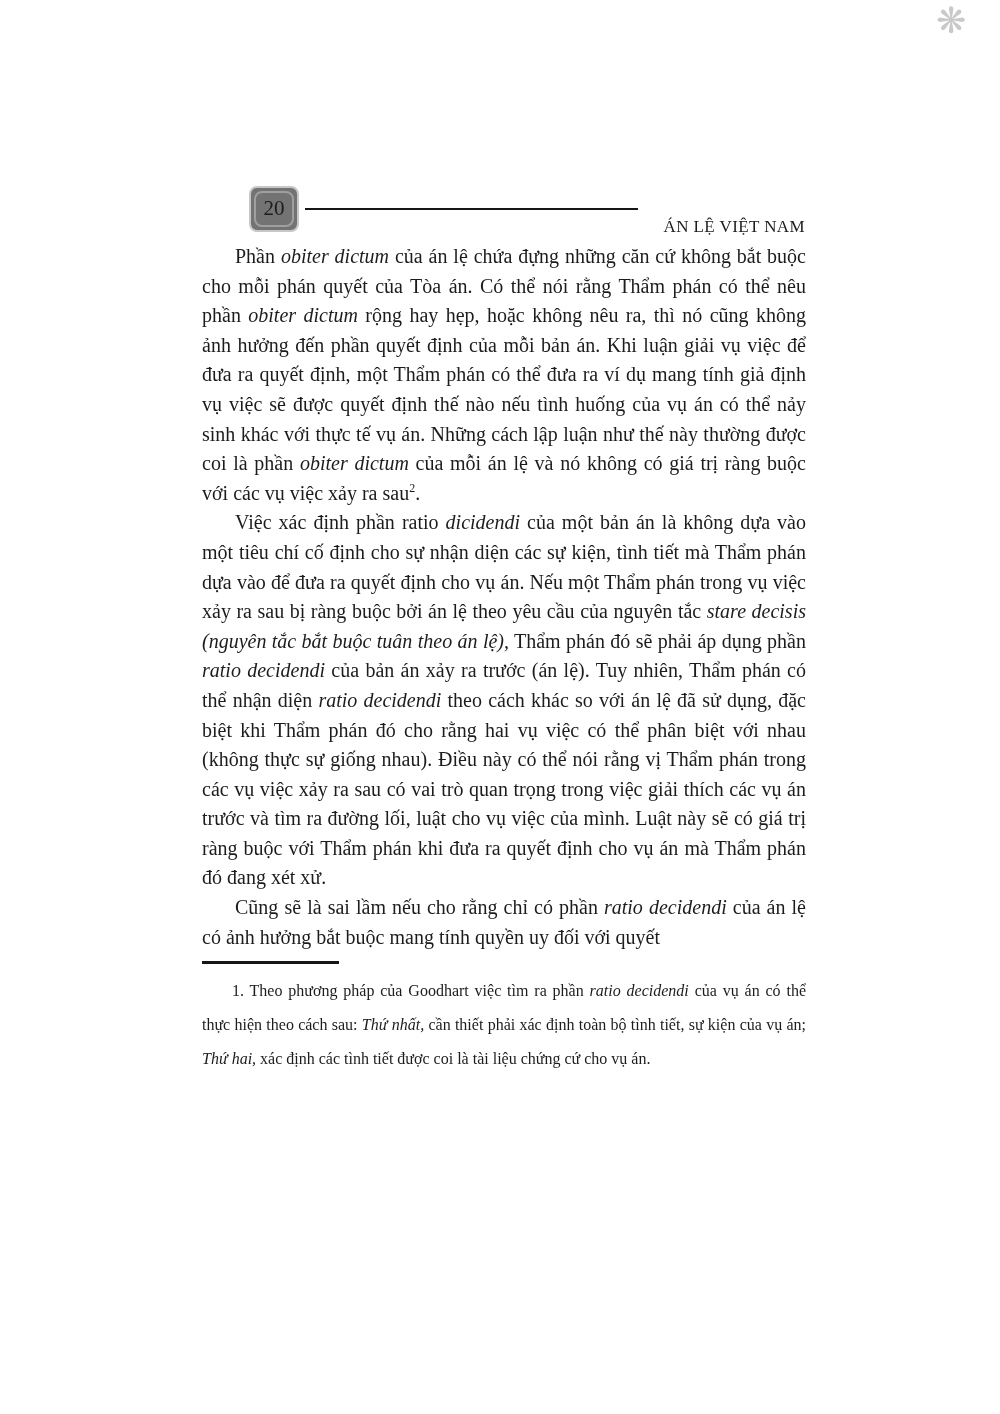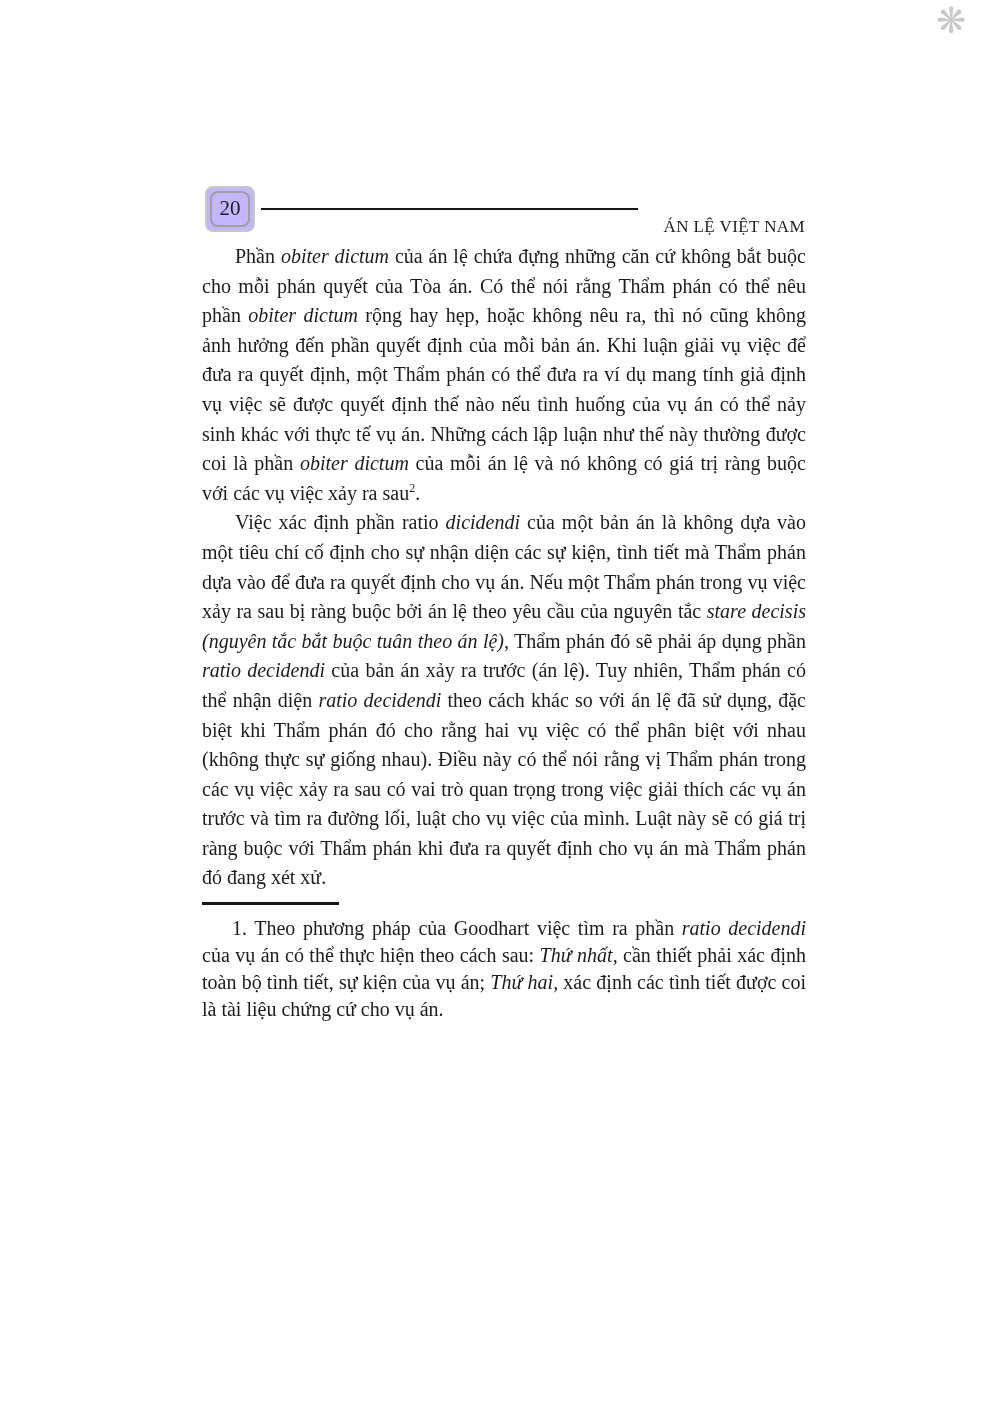--- a/index.html
+++ b/index.html
@@ -31,21 +31,22 @@
     display: flex;
     align-items: center;
   }
   .page-num-box {
     width: 50px;
     height: 46px;
     flex: 0 0 auto;
     border: 2px solid var(--box-outer, #c7c7c7);
     border-radius: 8px;
     padding: 3px;
-    background: #c4b5fd;
+    background: #737373;
+    margin-left: 44px;
   }
   .page-num-inner {
     width: 100%;
     height: 100%;
     border: 2px solid var(--box-inner, #9f9f9f);
     border-radius: 8px;
     display: flex;
     align-items: center;
     justify-content: center;
     font-size: 21px;
@@ -80,22 +81,22 @@
   .body-text p { text-indent: 0; }
   .body-text p.indent { text-indent: 33px; }
   .body-text em, .footnotes em { font-style: italic; }
   sup {
     font-size: 0.6em;
     line-height: 0;
     vertical-align: super;
   }
   .footnotes {
     margin-top: 9px;
-    font-size: 20px;
-    line-height: 27px;
+    font-size: 16px;
+    line-height: 34px;
     text-align: justify;
   }
   .fn-rule {
     width: 137px;
     height: 3px;
     background: var(--rule, #161616);
     margin-bottom: 10px;
   }
   .footnotes p { text-indent: 30px; }
 </style>
@@ -111,20 +112,21 @@
       <div class="page-num-inner">20</div>
     </div>
     <div class="header-rule"></div>
     <div class="header-title">ÁN LỆ VIỆT NAM</div>
   </div>
 
   <div class="content-column">
     <div class="body-text">
         <p class="indent"><span>Phần </span><em>obiter dictum</em><span> của án lệ chứa đựng những căn cứ không bắt buộc cho mỗi phán quyết của Tòa án. Có thể nói rằng Thẩm phán có thể nêu phần </span><em>obiter dictum</em><span> rộng hay hẹp, hoặc không nêu ra, thì nó cũng không ảnh hưởng đến phần quyết định của mỗi bản án. Khi luận giải vụ việc để đưa ra quyết định, một Thẩm phán có thể đưa ra ví dụ mang tính giả định vụ việc sẽ được quyết định thế nào nếu tình huống của vụ án có thể nảy sinh khác với thực tế vụ án. Những cách lập luận như thế này thường được coi là phần </span><em>obiter dictum</em><span> của mỗi án lệ và nó không có giá trị ràng buộc với các vụ việc xảy ra sau</span><sup>2</sup><span>.</span></p>
         <p class="indent"><span>Việc xác định phần ratio </span><em>dicidendi</em><span> của một bản án là không dựa vào một tiêu chí cố định cho sự nhận diện các sự kiện, tình tiết mà Thẩm phán dựa vào để đưa ra quyết định cho vụ án. Nếu một Thẩm phán trong vụ việc xảy ra sau bị ràng buộc bởi án lệ theo yêu cầu của nguyên tắc </span><em>stare decisis (nguyên tắc bắt buộc tuân theo án lệ),</em><span> Thẩm phán đó sẽ phải áp dụng phần </span><em>ratio decidendi</em><span> của bản án xảy ra trước (án lệ). Tuy nhiên, Thẩm phán có thể nhận diện </span><em>ratio decidendi</em><span> theo cách khác so với án lệ đã sử dụng, đặc biệt khi Thẩm phán đó cho rằng hai vụ việc có thể phân biệt với nhau (không thực sự giống nhau). Điều này có thể nói rằng vị Thẩm phán trong các vụ việc xảy ra sau có vai trò quan trọng trong việc giải thích các vụ án trước và tìm ra đường lối, luật cho vụ việc của mình. Luật này sẽ có giá trị ràng buộc với Thẩm phán khi đưa ra quyết định cho vụ án mà Thẩm phán đó đang xét xử.</span></p>
+        <p class="indent"><span>Cũng sẽ là sai lầm nếu cho rằng chỉ có phần </span><em>ratio decidendi</em><span> của án lệ có ảnh hưởng bắt buộc mang tính quyền uy đối với quyết</span></p>
       </div>
     <div class="footnotes">
       <div class="fn-rule"></div>
       <div>
           <p><span>1. Theo phương pháp của Goodhart việc tìm ra phần </span><em>ratio decidendi</em><span> của vụ án có thể thực hiện theo cách sau: </span><em>Thứ nhất,</em><span> cần thiết phải xác định toàn bộ tình tiết, sự kiện của vụ án; </span><em>Thứ hai,</em><span> xác định các tình tiết được coi là tài liệu chứng cứ cho vụ án.</span></p>
         </div>
     </div>
   </div>
 
 </div>

